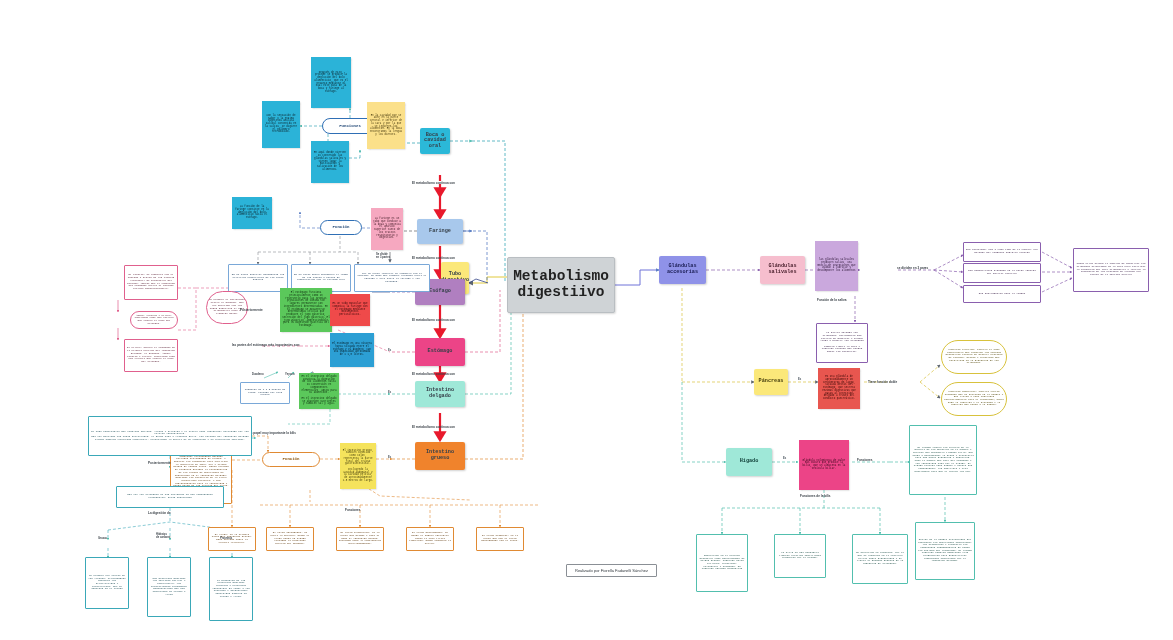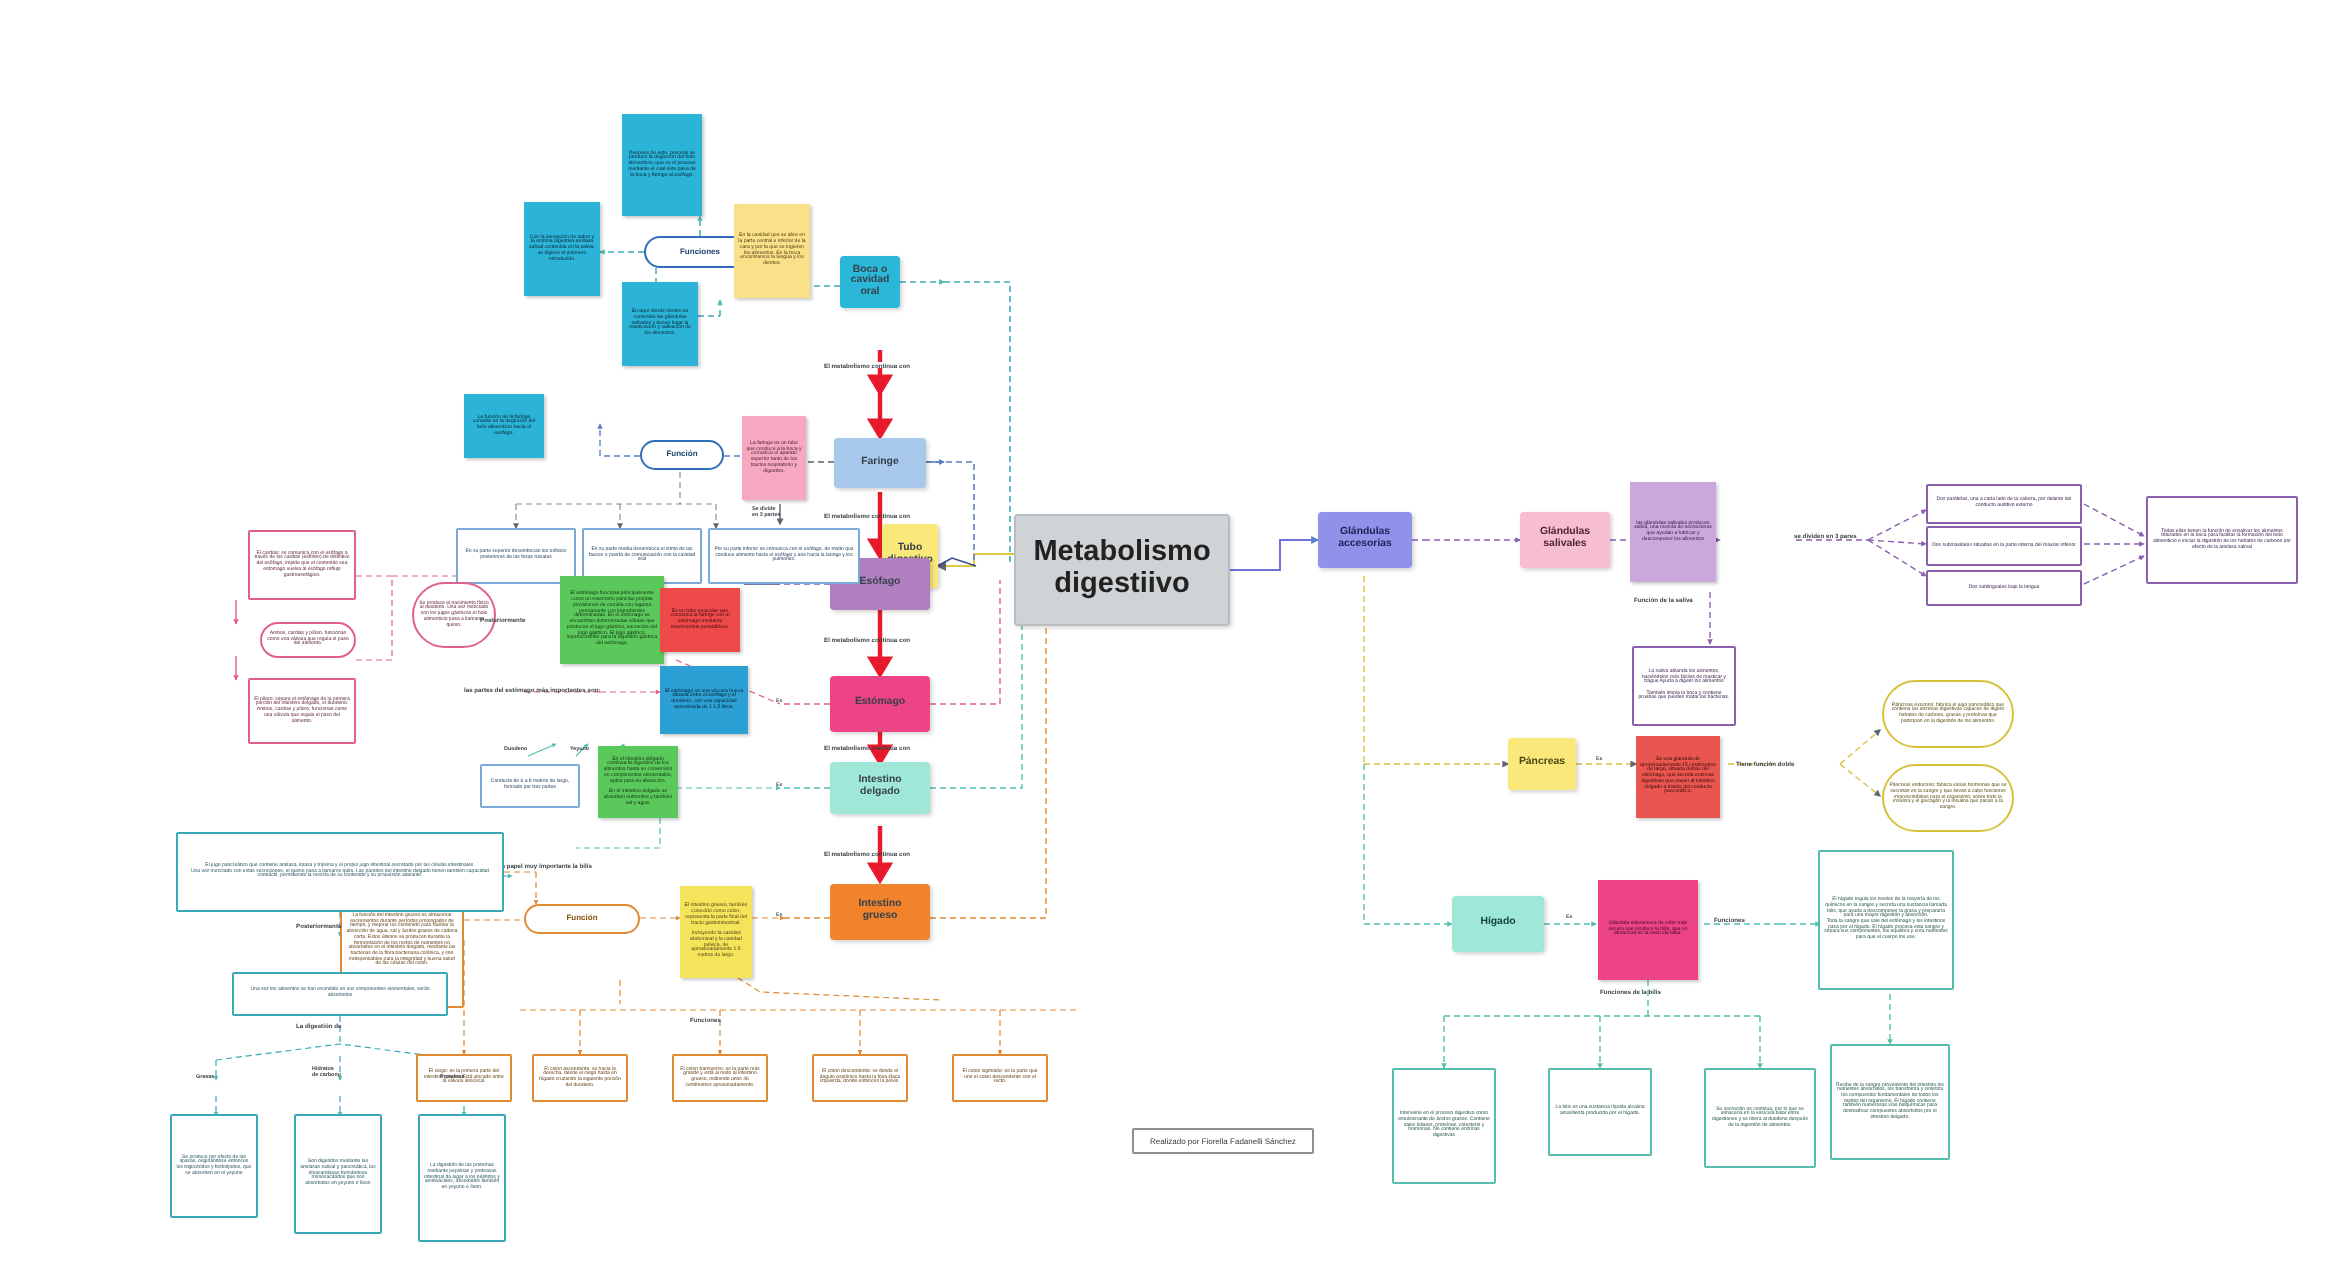--- a/index.html
+++ b/index.html
@@ -5,21 +5,21 @@
   html,body{margin:0;padding:0;}
   body{
     width:1173px;height:640px;background:#ffffff;
     font-family:"Liberation Sans",sans-serif;
     position:relative;overflow:hidden;
   }
   #canvas{position:absolute;left:0;top:0;width:1173px;height:640px;}
   svg.links{position:absolute;left:0;top:0;width:1173px;height:640px;pointer-events:none;}
   .node{position:absolute;box-sizing:border-box;display:flex;align-items:center;
         justify-content:center;text-align:center;overflow:hidden;}
-  .node span{display:block;width:100%;padding:1px 2px;line-height:1.08;}
+  .node span{display:block;width:100%;padding:1px 2px;line-height:1.08;font-family:Liberation Mono, monospace;}
 
   
   .spine{border-radius:2px;font-size:5.2px;color:#36404a;font-weight:600;
          box-shadow:1px 1px 2px rgba(0,0,0,.18);}
   .central{background:#cfd3d6;border:1px solid #b9bec2;font-size:14.5px;
            font-weight:700;color:#222;border-radius:2px;line-height:1.15;
            box-shadow:1px 1px 2px rgba(0,0,0,.15);}
 
   
   .note{font-size:2.55px;line-height:1.12;color:#2c3338;

